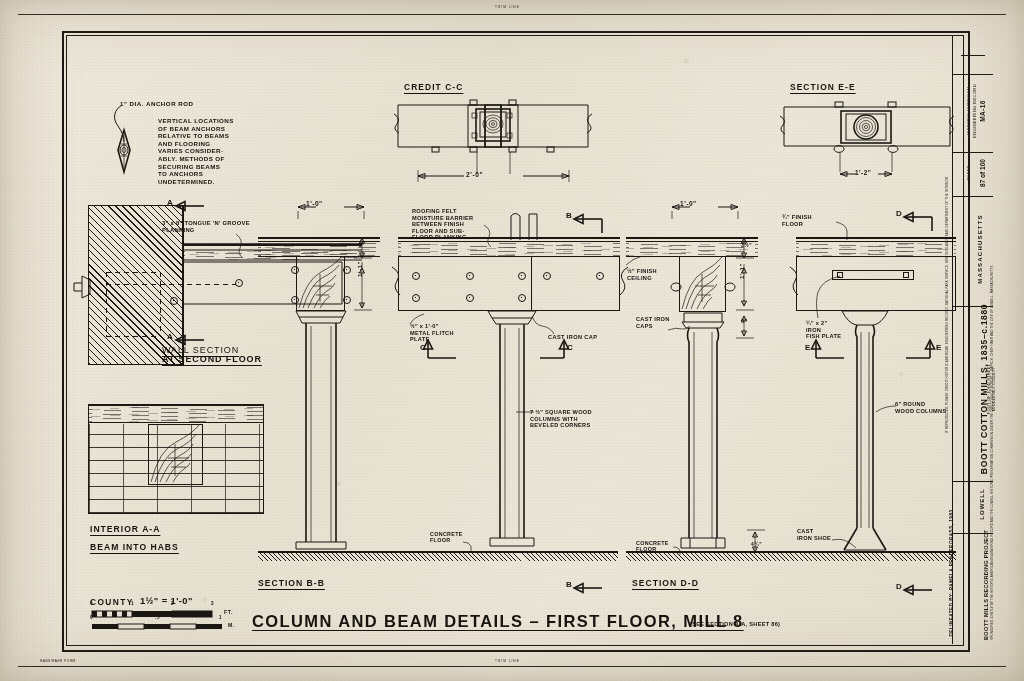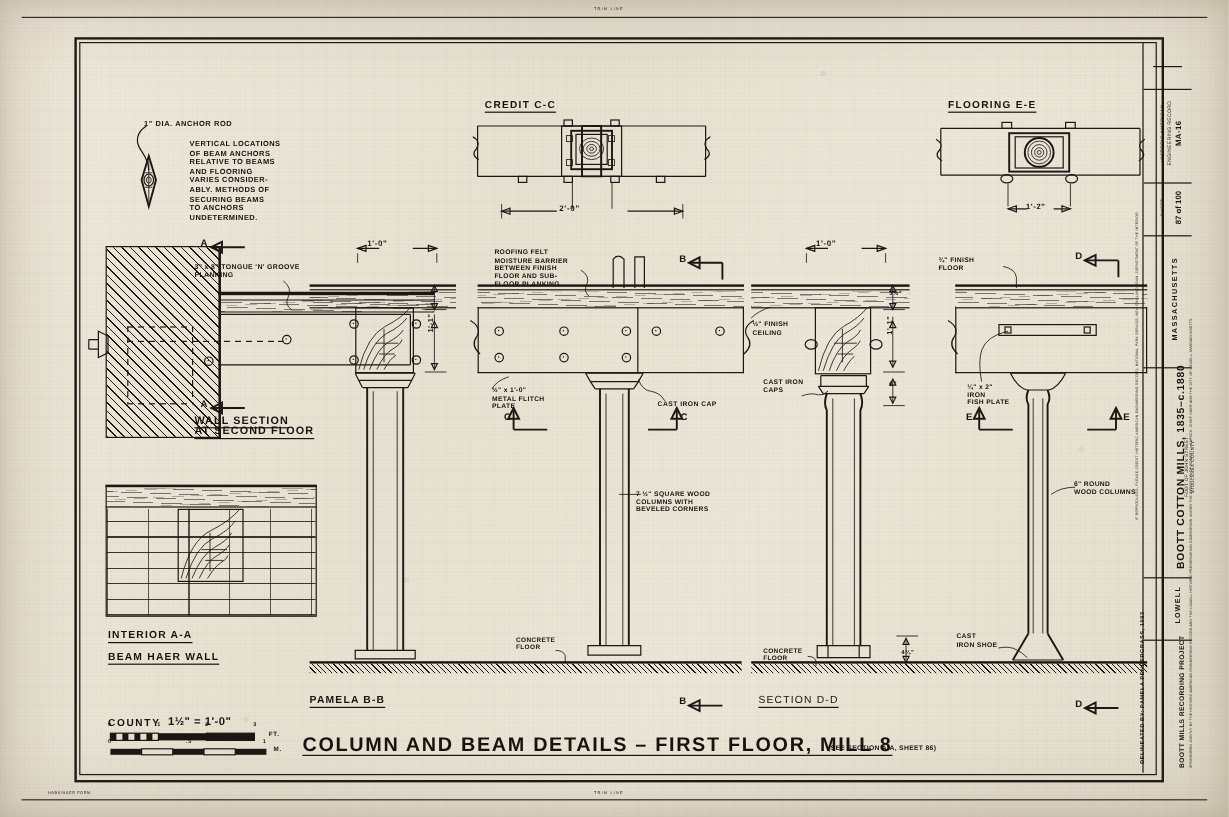--- a/index.html
+++ b/index.html
@@ -175,21 +175,21 @@
     <path class="sthin" d="M85,52 L85,74 M118,52 L118,74"></path>
   </svg>
 
   <svg style="left:392px;top:170px;width:200px;height:14px">
     <path class="st" d="M26,6 L72,6 M131,6 L177,6"></path>
     <path class="st" d="M26,6 l7,-2.5 v5 z M177,6 l-7,-2.5 v5 z"></path>
     <path class="sthin" d="M26,0 L26,12 M177,0 L177,12"></path>
   </svg>
   <div class="txt" style="left:466px;top:171px;font-size:6.6px;font-weight:bold;letter-spacing:.6px">2'-0"</div>
 
-  <div class="txt ul" style="left:790px;top:82px;font-size:8.4px;font-weight:bold;letter-spacing:1.1px">FLOORING E-E</div>
+  <div class="txt ul" style="left:790px;top:82px;font-size:8.4px;font-weight:bold;letter-spacing:1.1px">SECTION E-E</div>
 
   <svg style="left:778px;top:100px;width:180px;height:60px">
     <path class="st" d="M6,7 L172,7 M6,46 L172,46"></path>
     <path class="st" d="M6,7 L6,46 M2,16 q7,4 3,9 q-5,5 2,9"></path>
     <path class="st" d="M172,7 L172,46 M176,16 q-7,4 -3,9 q5,5 -2,9"></path>
     <rect class="st2" x="63" y="11" width="50" height="32"></rect>
     <rect class="st" x="68" y="14" width="40" height="26"></rect>
     <circle class="st2" cx="88" cy="27" r="12"></circle>
     <circle class="sthin" cx="88" cy="27" r="9.5"></circle>
     <circle class="sthin" cx="88" cy="27" r="6.5"></circle>
@@ -241,41 +241,41 @@
     <path class="st2" d="M16,8 L44,8"></path>
     <path class="st2" d="M16,8 l9,-4.5 v9 z"></path>
   </svg>
   <div class="txt" style="left:167px;top:198px;font-size:8px;font-weight:bold">A</div>
   <svg style="left:160px;top:332px;width:48px;height:16px">
     <path class="st2" d="M16,8 L44,8"></path>
     <path class="st2" d="M16,8 l9,-4.5 v9 z"></path>
   </svg>
   <div class="txt" style="left:167px;top:332px;font-size:8px;font-weight:bold">A</div>
 
-  <div class="txt ul" style="left:162px;top:345px;font-size:9px;font-weight:bold;letter-spacing:.9px">WALL SECTION</div>
+  <div class="txt ul" style="left:162px;top:345px;font-size:9px;font-weight:normal;letter-spacing:.9px">WALL SECTION</div>
   <div class="txt ul" style="left:162px;top:354px;font-size:9px;font-weight:bold;letter-spacing:.9px">AT SECOND FLOOR</div>
 
   <div class="box" style="left:88px;top:404px;width:176px;height:110px;border-width:1.2px"></div>
   <div class="brick" style="left:89px;top:424px;width:174px;height:89px"></div>
   <div class="ln" style="left:88px;top:404px;width:176px;height:2px"></div>
   <div class="wood" style="left:89px;top:407px;width:174px;height:15px"></div>
   <div class="ln" style="left:88px;top:422px;width:176px;height:1px"></div>
 
   <div class="boxh" style="left:148px;top:424px;width:55px;height:61px"></div>
   <svg style="left:148px;top:424px;width:55px;height:61px">
     <path class="sthin" d="M3,58 q8,-32 25,-40 q16,-8 24,-18"></path>
     <path class="sthin" d="M7,58 q8,-26 22,-33 q14,-7 19,-15"></path>
     <path class="sthin" d="M12,58 q8,-20 19,-26 q11,-6 14,-12"></path>
     <path class="sthin" d="M18,58 q7,-15 15,-19 q8,-5 10,-9"></path>
     <path class="sthin" d="M25,58 q6,-10 11,-13 q5,-3 6,-6"></path>
     <path class="sthin" d="M27,20 L27,52 M20,34 L41,34 M23,43 L38,43"></path>
   </svg>
 
   <div class="txt ul" style="left:90px;top:524px;font-size:8.6px;font-weight:bold;letter-spacing:1px">INTERIOR A-A</div>
-  <div class="txt ul" style="left:90px;top:542px;font-size:8.6px;font-weight:bold;letter-spacing:1px">BEAM HAER WALL</div>
+  <div class="txt ul" style="left:90px;top:542px;font-size:8.6px;font-weight:bold;letter-spacing:1px">BEAM INTO HABS</div>
 
   <svg style="left:286px;top:197px;width:92px;height:22px">
     <path class="sthin" d="M12,14 L12,22 M78,14 L78,22"></path>
     <path class="st" d="M12,10 L30,10 M58,10 L78,10"></path>
     <path class="st" d="M12,10 l7,-2.5 v5 z M78,10 l-7,-2.5 v5 z"></path>
   </svg>
   <div class="txt" style="left:306px;top:200px;font-size:6.6px;font-weight:bold;letter-spacing:.5px">1'-0"</div>
 
   <div class="ln" style="left:258px;top:237px;width:122px;height:1.6px"></div>
   <div class="ln" style="left:258px;top:241px;width:122px;height:1px"></div>
@@ -306,21 +306,21 @@
 
   <div class="ln" style="left:258px;top:551px;width:360px;height:1.8px"></div>
   <div class="hatchfine" style="left:258px;top:553px;width:360px;height:8px"></div>
 
   <div class="txt" style="left:430px;top:531px;font-size:5.4px;font-weight:bold;line-height:6.4px;letter-spacing:.3px">CONCRETE
 FLOOR</div>
   <svg style="left:463px;top:540px;width:16px;height:14px">
     <path class="sthin" d="M0,2 q6,0 8,4 L8,12"></path>
   </svg>
 
-  <div class="txt ul" style="left:258px;top:578px;font-size:8.6px;font-weight:bold;letter-spacing:1px">PAMELA B-B</div>
+  <div class="txt ul" style="left:258px;top:578px;font-size:8.6px;font-weight:bold;letter-spacing:1px">SECTION B-B</div>
 
   <div class="txt" style="left:412px;top:208px;font-size:5.6px;font-weight:bold;line-height:6.6px;letter-spacing:.3px">ROOFING FELT
 MOISTURE BARRIER
 BETWEEN FINISH
 FLOOR AND SUB-
 FLOOR PLANKING</div>
   <svg style="left:484px;top:225px;width:22px;height:26px">
     <path class="sthin" d="M0,0 q8,5 5,12 q-3,6 2,10"></path>
   </svg>
 
@@ -533,21 +533,21 @@
     <path class="sthin" d="M0,6 q10,-2 16,2 q4,2 8,6"></path>
   </svg>
 
   <svg style="left:745px;top:528px;width:22px;height:30px">
     <path class="sthin" d="M10,4 L10,22"></path>
     <path class="st" d="M10,4 l-2.5,5 h5 z M10,24 l-2.5,-5 h5 z"></path>
     <path class="sthin" d="M2,2 L20,2 M2,24 L20,24"></path>
   </svg>
   <div class="txt" style="left:751px;top:541px;font-size:5px;font-weight:bold">4¼"</div>
 
-  <div class="txt ul" style="left:632px;top:578px;font-size:8.6px;font-weight:normal;letter-spacing:1px">SECTION D-D</div>
+  <div class="txt ul" style="left:632px;top:578px;font-size:8.6px;font-weight:bold;letter-spacing:1px">SECTION D-D</div>
 
   <svg style="left:888px;top:209px;width:50px;height:16px">
     <path class="st2" d="M44,8 L16,8"></path>
     <path class="st2" d="M16,8 l9,-4.5 v9 z"></path>
     <path class="st2" d="M44,8 L44,22"></path>
   </svg>
   <div class="txt" style="left:896px;top:209px;font-size:8px;font-weight:bold">D</div>
   <svg style="left:888px;top:582px;width:50px;height:16px">
     <path class="st2" d="M44,8 L16,8"></path>
     <path class="st2" d="M16,8 l9,-4.5 v9 z"></path>

